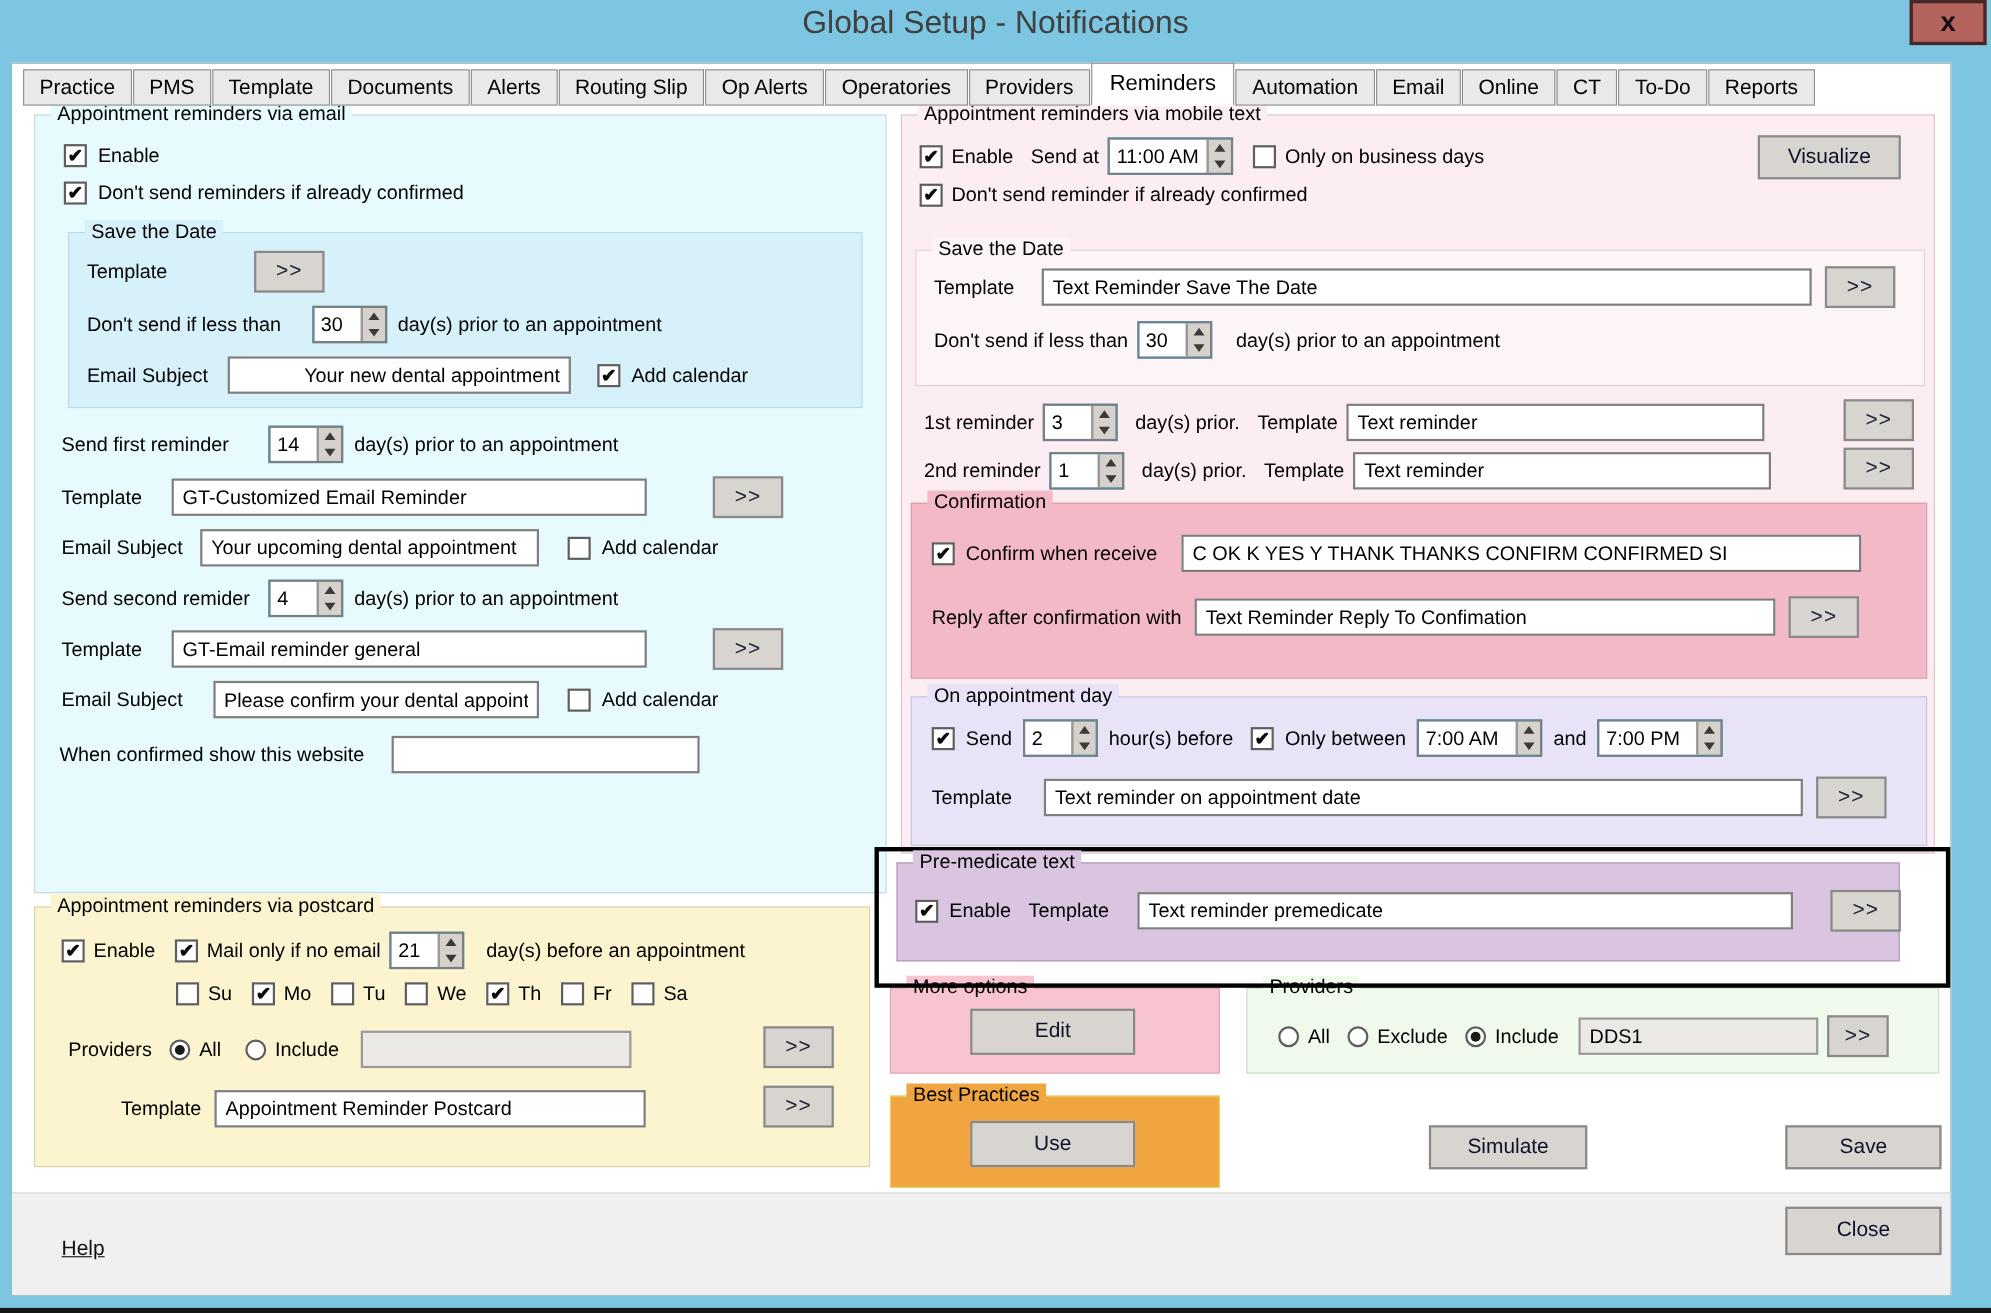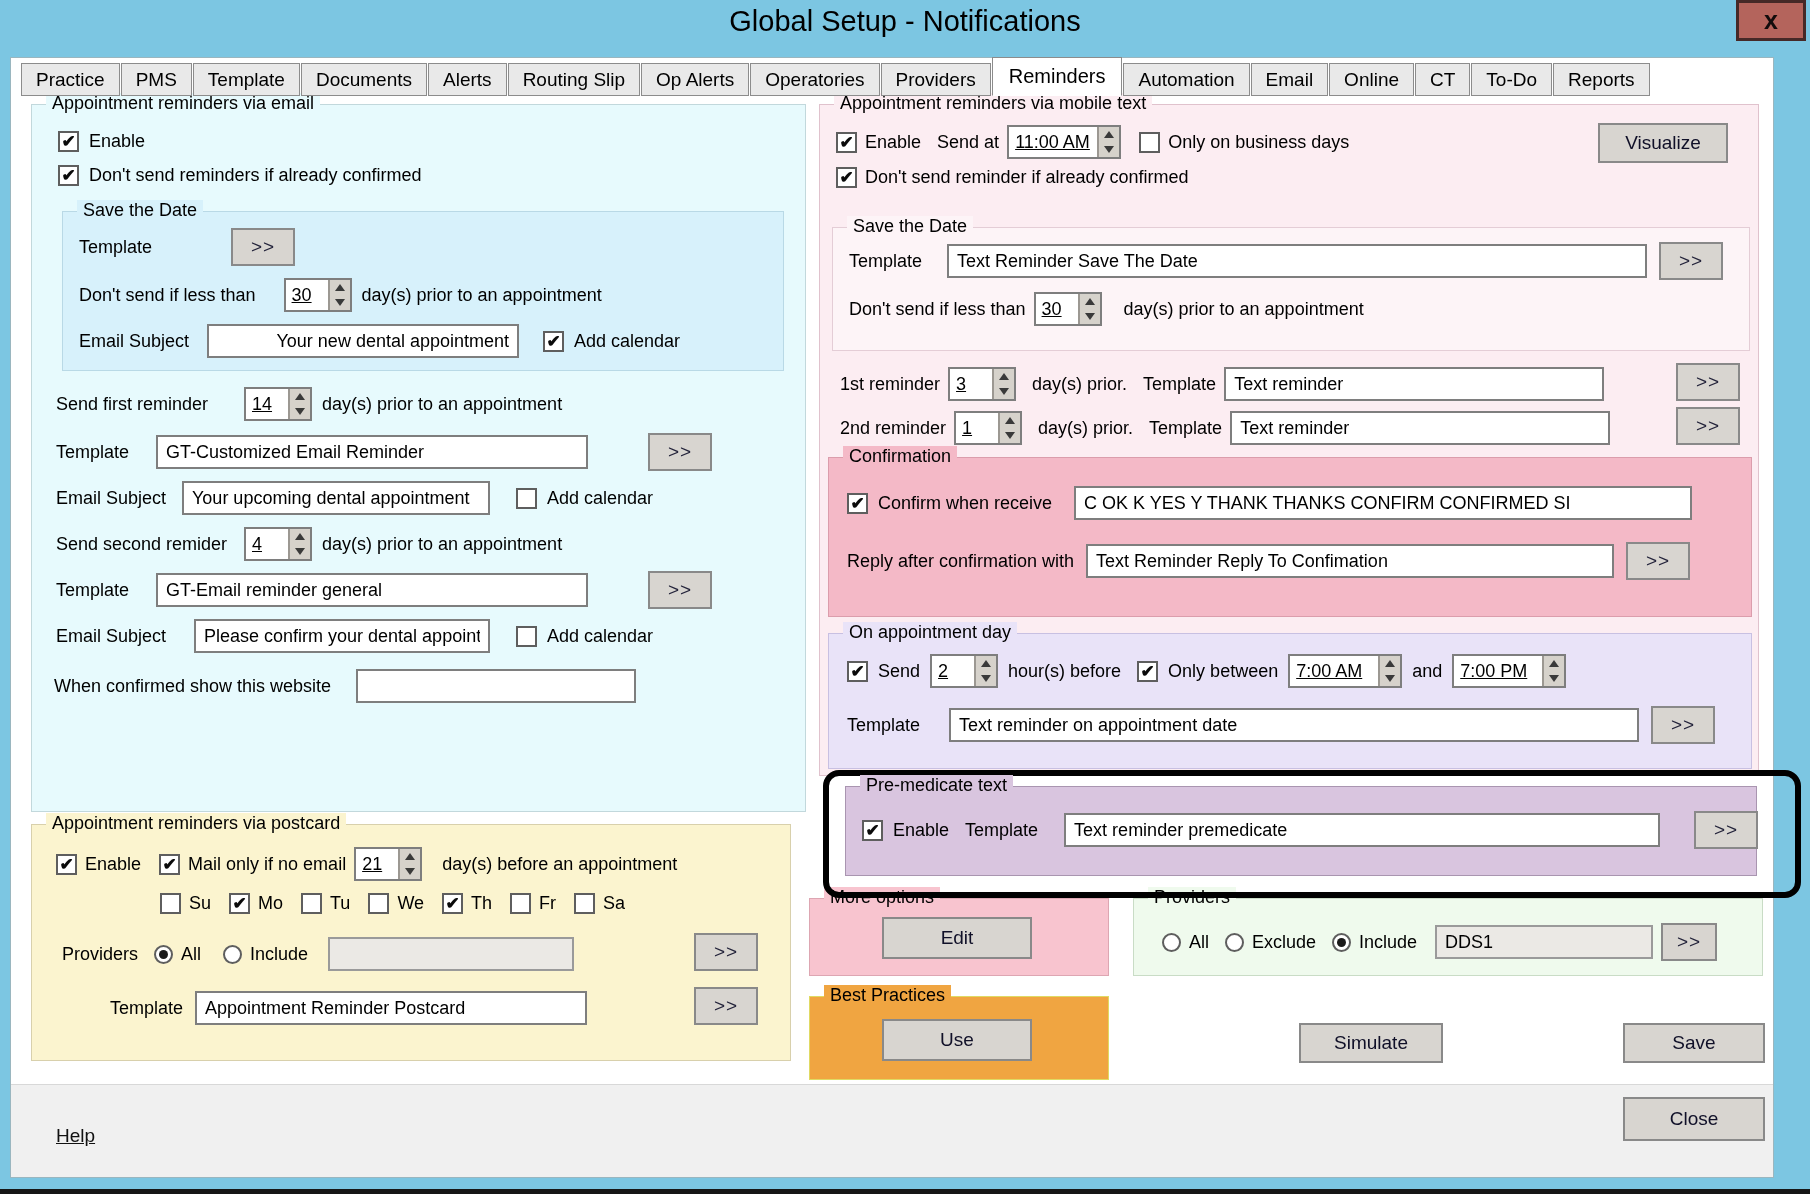--- a/index.html
+++ b/index.html
@@ -1,35 +1,35 @@
 <!DOCTYPE html>
 <html><head>
 <meta charset="utf-8">
 <style>
   * {box-sizing:border-box;margin:0;padding:0;}
   html,body{width:1810px;height:1194px;}
   body{position:relative;background:#7cc6e2;font-family:"Liberation Sans",sans-serif;font-size:18px;color:#000;overflow:hidden;}
-  .titlebar{position:absolute;top:0;left:0;right:0;height:43px;display:flex;align-items:center;justify-content:center;font-size:29px;color:#000000;}
+  .titlebar{position:absolute;top:0;left:0;right:0;height:43px;display:flex;align-items:center;justify-content:center;font-size:29px;color:#404040;}
   .close-btn{position:absolute;top:0;right:4px;width:70px;height:41px;background:#b4645c;border:3px solid #462927;display:flex;align-items:center;justify-content:center;font-size:25px;font-weight:bold;color:#120c0c;cursor:default;}
   .bottom-strip{position:absolute;left:0;right:0;bottom:0;height:5px;background:#161616;}
   .dialog{position:absolute;left:10px;top:57px;width:1764px;height:1121px;background:#ffffff;border:1px solid #9ab6bf;}
   .tabs{position:absolute;left:10px;top:-1px;display:flex;align-items:flex-end;z-index:3;}
   .tab{height:33px;padding:0 14px;margin-right:1px;background:#e9e9e9;border:1px solid #8c8c8c;display:flex;align-items:center;font-size:19px;white-space:nowrap;}
   .tab.active{height:39px;background:#fff;border-bottom:1px solid #fff;font-size:20px;padding:0 16px;}
   .group{position:absolute;border:1px solid #b9b9b9;}
   .group-label{position:absolute;top:-12px;left:14px;padding:0 6px;font-size:18px;white-space:nowrap;}
   .row{position:absolute;display:flex;align-items:center;gap:10px;white-space:nowrap;}
   .lbl{font-size:18px;}
   .cb{width:21px;height:21px;background:#fff;border:2px solid #5e5e5e;display:inline-flex;align-items:center;justify-content:center;flex:none;}
   .cb.checked::after{content:"\2714";font-size:17px;font-weight:bold;color:#0a0a0a;line-height:1;}
   .radio{width:19px;height:19px;border:2px solid #5e5e5e;border-radius:50%;background:#fff;position:relative;flex:none;}
   .radio.selected::after{content:"";position:absolute;left:3px;top:3px;right:3px;bottom:3px;background:#1a1a1a;border-radius:50%;}
   .tinput{height:34px;border:2px solid #7e7e7e;background:#fff;font-family:"Liberation Sans",sans-serif;font-size:18px;padding:0 8px;}
   .tinput.disabled{background:#ebe9e5;border-color:#9a9a9a;}
-  .spin{display:inline-flex;height:34px;border:2px solid #7e7e7e;background:#0ea5e9;flex:none;text-decoration:underline;}
+  .spin{display:inline-flex;height:34px;border:2px solid #7e7e7e;background:#0ea5e9;flex:none;}
   .spin .sval{display:flex;align-items:center;padding:0 6px;min-width:42px;font-size:18px;background:#fff;}
   .spin.time .sval{min-width:88px;}
   .spin .sarrows{width:22px;background:#d6d2cb;border-left:2px solid #9c9892;display:flex;flex-direction:column;}
   .sarrows span{flex:1;display:flex;align-items:center;justify-content:center;}
   .tri-up{width:0;height:0;border-left:5px solid transparent;border-right:5px solid transparent;border-bottom:7px solid #3a3a3a;}
   .tri-dn{width:0;height:0;border-left:5px solid transparent;border-right:5px solid transparent;border-top:7px solid #3a3a3a;}
   .chev{height:38px;width:64px;background:#d8d5d0;border:2px solid #898989;display:flex;align-items:center;justify-content:center;font-size:19px;color:#23233a;flex:none;letter-spacing:1px;}
   .btn{position:absolute;background:#d8d5d0;border:2px solid #898989;display:flex;align-items:center;justify-content:center;font-size:19px;color:#101028;}
   .footer{position:absolute;left:0;right:0;bottom:0;height:93px;background:#f0f0f0;border-top:1px solid #d8d8d8;}
   .help{position:absolute;left:45px;top:40px;text-decoration:underline;font-size:19px;color:#111;}
@@ -38,21 +38,21 @@
   .g-save-l{background:#d7f1fb;border-color:#b9d9e6;} .g-save-l>.group-label{background:#d7f1fb;}
   .g-postcard{background:#fbf4cf;border-color:#d8d0ac;} .g-postcard>.group-label{background:#fbf4cf;}
   .g-mobile{background:#fcedf2;border-color:#e0c2cd;} .g-mobile>.group-label{background:#fcedf2;}
   .g-save-r{background:#fdf4f7;border-color:#e4cdd6;} .g-save-r>.group-label{background:#fdf4f7;}
   .g-confirm{background:#f4b9c7;border-color:#db9dac;} .g-confirm>.group-label{background:#f4b9c7;}
   .g-onday{background:#e9e3f8;border-color:#c8c0e2;} .g-onday>.group-label{background:#e9e3f8;}
   .g-premed{background:#d9c5df;border-color:#a995b0;} .g-premed>.group-label{background:#d9c5df;}
   .g-more{background:#f8c4cf;border-color:#dda6b2;} .g-more>.group-label{background:#f8c4cf;}
   .g-best{background:#f0a541;border-color:#e0da63;} .g-best>.group-label{background:#f0a541;}
   .g-prov{background:#effaed;border-color:#c9dcc6;} .g-prov>.group-label{background:#effaed;}
-  .premed-frame{position:absolute;border:6px solid #000000;border-radius:16px;z-index:2;margin-left:28px;}
+  .premed-frame{position:absolute;border:4px solid #000000;border-radius:0;z-index:2;}
 </style>
 </head>
 <body>
 
 <div class="titlebar">
   <span>Global Setup - Notifications</span>
 </div>
 <div class="close-btn">x</div>
 <div class="bottom-strip"></div>
 

